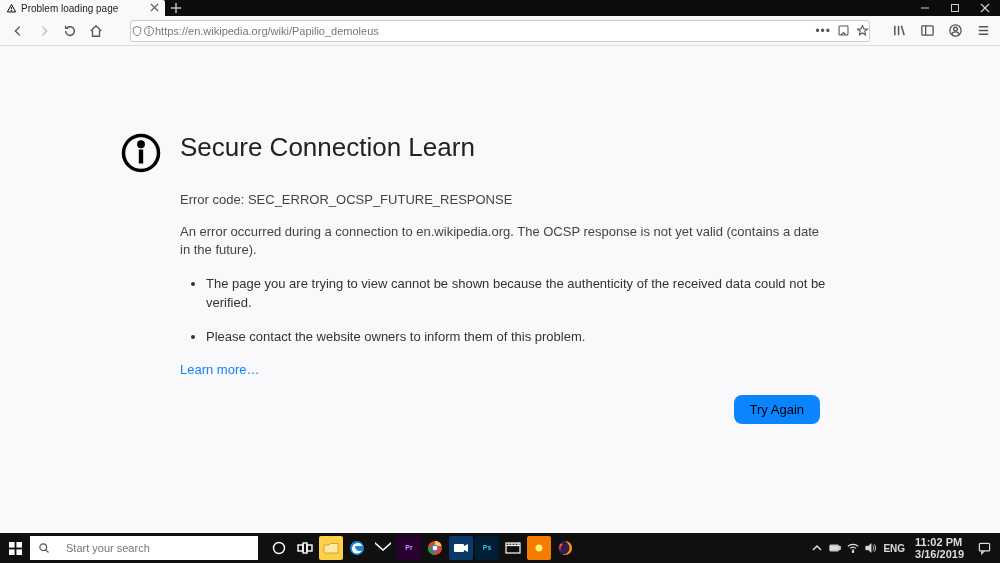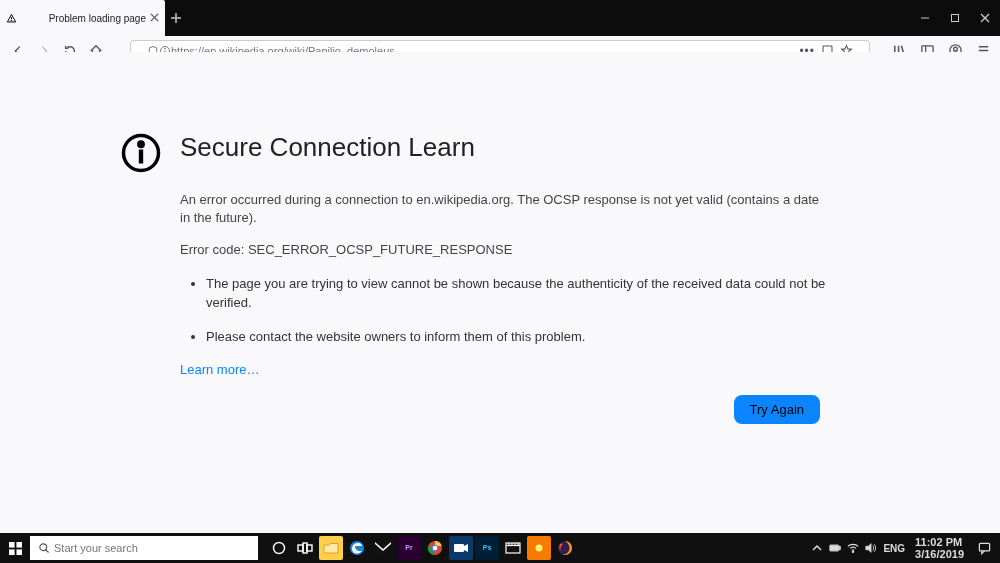--- a/index.html
+++ b/index.html
@@ -1,33 +1,33 @@
 <!DOCTYPE html>
 <html><head>
 <meta charset="utf-8">
 <style>
   * { margin: 0; padding: 0; box-sizing: border-box; }
   body { font-family: "Segoe UI", Arial, sans-serif; width: 1000px; height: 563px; overflow: hidden; background: #f9f9fb; position: relative; }
 
   
-  .tabbar { height: 36px; background: #0c0c0d; display: flex; align-items: stretch; text-align: right; }
+  .tabbar { height: 16px; background: #0c0c0d; display: flex; align-items: stretch; }
   .tab { background: #f9f9fb; display: flex; align-items: center; font-size: 10px; padding: 0 6px; gap: 4px; width: 165px; position: relative; border-top-right-radius: 2px; }
   .tab .favicon svg { width: 11px; height: 11px; display: block; }
   .tab .tab-title { flex: 1; color: #222; white-space: nowrap; overflow: hidden; }
   .tab .tab-close { color: #555; font-size: 12px; line-height: 1; }
   .newtab { width: 22px; display: flex; align-items: center; justify-content: center; color: #ccc; font-size: 14px; }
   .tabbar .spacer { flex: 1; }
   .winctl { width: 30px; display: flex; align-items: center; justify-content: center; color: #ccc; }
   .winctl svg { width: 10px; height: 10px; display: block; }
 
   .addrbar { height: 30px; background: #f9f9fb; border-bottom: 1px solid #ddd; display: flex; align-items: center; padding: 0 6px; gap: 2px; }
   .nav-btn { width: 24px; height: 24px; display: flex; align-items: center; justify-content: center; color: #555; border-radius: 3px; }
   .nav-btn svg { width: 14px; height: 14px; display: block; }
   .nav-btn.disabled { color: #bbb; }
-  .urlbox { flex: 1; height: 22px; border: 1px solid #ccc; border-radius: 3px; margin: 0 16px 0 20px; background: #fff; display: flex; align-items: center; padding: 0 16px; gap: 0; font-size: 11px; color: #777; }
+  .urlbox { flex: 1; height: 22px; border: 1px solid #ccc; border-radius: 3px; margin: 0 16px 0 20px; background: #fff; display: flex; align-items: center; padding: 0 0; gap: 0; font-size: 11px; color: #777; }
   .urlbox .shield, .urlbox .info { color: #777; display: flex; align-items: center; }
   .urlbox .shield svg, .urlbox .info svg { width: 12px; height: 12px; display: block; }
   .urlbox .url { flex: 1; color: #777; }
   .urlbox .right-icons { display: flex; align-items: center; gap: 6px; font-size: 12px; color: #555; }
   .urlbox .right-icons svg { width: 13px; height: 13px; display: block; }
   .toolbar-right { display: flex; align-items: center; gap: 6px; margin-left: auto; }
   .toolbar-right .ico { width: 22px; height: 22px; display: flex; align-items: center; justify-content: center; color: #555; }
   .toolbar-right svg { width: 15px; height: 15px; display: block; }
 
   
@@ -40,21 +40,21 @@
   .err-body ul { margin: 14px 16px 16px 26px; max-width: 620px; }
   .err-body li { font-size: 13px; line-height: 1.5; color: #333; margin-bottom: 14px; }
   .learn-more { color: #0a84ff; font-size: 13px; }
   .btn-row { margin-top: 18px; display: flex; justify-content: flex-end; max-width: 640px; }
   .try-again { background: #0a84ff; color: #000000; border: none; font-size: 13px; padding: 7px 16px; border-radius: 8px; }
 
   
   .taskbar { position: absolute; left: 0; right: 0; bottom: 0; height: 30px; background: #101010; display: flex; align-items: center; color: #ddd; font-size: 11px; }
   .start-btn { width: 30px; height: 30px; display: flex; align-items: center; justify-content: center; }
   .start-btn svg { width: 13px; height: 13px; display: block; }
-  .search-box { height: 24px; width: 228px; background: #fff; color: #555; display: flex; align-items: center; padding: 0 8px; gap: 4px; }
+  .search-box { height: 24px; width: 228px; background: #fff; color: #555; display: flex; align-items: center; padding: 0 8px; gap: 16px; }
   .search-box svg { width: 12px; height: 12px; display: block; color: #555; }
   .task-icons { display: flex; align-items: center; height: 30px; margin-left: 8px; }
   .task-icons .ti { width: 24px; height: 24px; margin: 0 1px; display: flex; align-items: center; justify-content: center; border-radius: 2px; color: #eee; font-size: 7px; font-weight: bold; text-align: center; line-height: 1.1; }
   .task-icons svg { display: block; }
   .systray { margin-left: auto; display: flex; align-items: center; height: 30px; gap: 6px; padding-right: 6px; font-weight: bold; }
   .systray .si { height: 24px; display: flex; align-items: center; justify-content: center; color: #ddd; }
   .systray .si svg { width: 12px; height: 12px; display: block; }
   .clock { text-align: left; line-height: 1.1; font-size: 11px; padding: 0 4px; }
   .notif { width: 20px; height: 20px; display: flex; align-items: center; justify-content: center; }
   .notif svg { width: 13px; height: 13px; display: block; }
@@ -193,22 +193,22 @@
   <div class="err-wrap">
     <div class="err-icon">
       <svg viewBox="0 0 48 48" fill="none" stroke="#000" stroke-width="4">
           <circle cx="24" cy="24" r="20"></circle>
           <circle cx="24" cy="14" r="2.5" fill="#000"></circle>
           <line x1="24" y1="20" x2="24" y2="36" stroke-width="5"></line>
         </svg>
     </div>
     <div class="err-body">
       <h1>Secure Connection Learn</h1>
+      <p>Error code: SEC_ERROR_OCSP_FUTURE_RESPONSE</p>
       <p>An error occurred during a connection to en.wikipedia.org. The OCSP response is not yet valid (contains a date in the future).</p>
-      <p>Error code: SEC_ERROR_OCSP_FUTURE_RESPONSE</p>
       <ul>
         <li>The page you are trying to view cannot be shown because the authenticity of the received data could not be verified.</li>
         <li>Please contact the website owners to inform them of this problem.</li>
       </ul>
       <div class="learn-more">Learn more…</div>
       <div class="btn-row">
         <button class="try-again">Try Again</button>
       </div>
     </div>
   </div>

